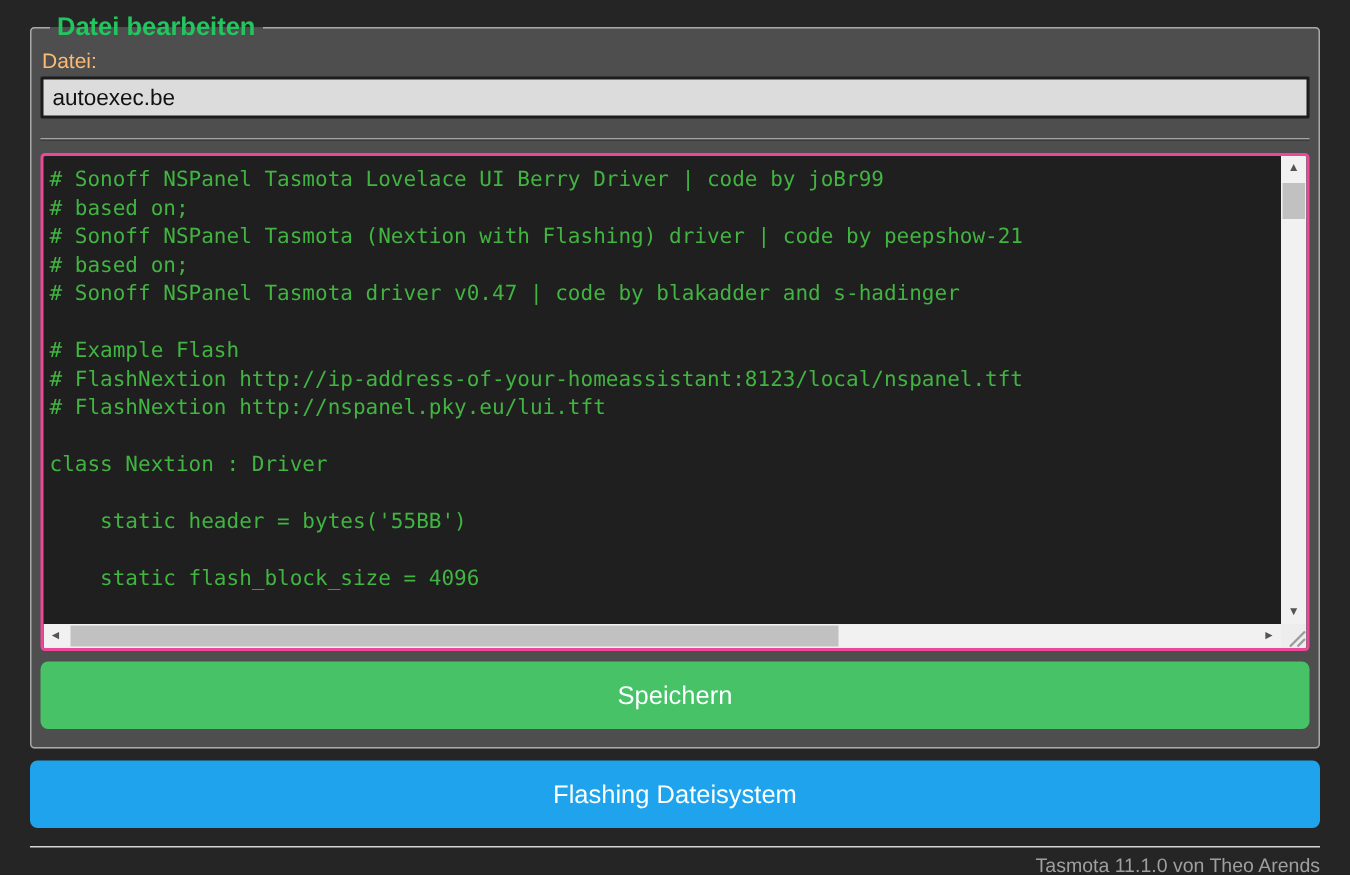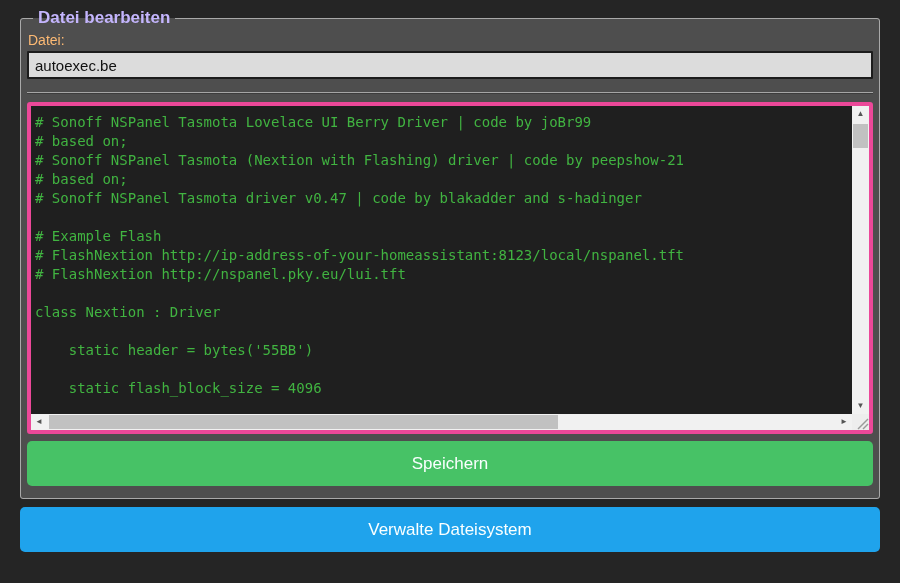--- a/index.html
+++ b/index.html
@@ -17,21 +17,21 @@
   fieldset.editor-box {
     margin: 0;
     padding: 3px 6px 12px 6px;
     background: #4e4e4e;
     border: 1px solid #a9a9a9;
     border-radius: 3px;
   }
   legend.editor-legend {
     font-size: 17px;
     font-weight: bold;
-    color: #c4b5fd;
+    color: #22c55e;
     padding: 0 5px;
     margin-left: 6px;
   }
   .file-label {
     color: #fdba74;
     font-size: 14px;
     margin: 1px 0 3px 1px;
   }
   .file-input {
     display: block;
@@ -50,21 +50,21 @@
     border: 0;
     border-top: 1px solid #a5a5a5;
     border-bottom: 1px solid #3c3c3c;
     margin: 13px 0 8px 0;
   }
   .code-area {
     position: relative;
     box-sizing: border-box;
     height: 332px;
     background: #1f1f1f;
-    border: 4px solid #ec4899;
+    border: 2px solid #ec4899;
     border-radius: 3px;
     overflow: hidden;
   }
   .code-area pre {
     margin: 0;
     padding: 7px 4px 0 4px;
     font-family: "DejaVu Sans Mono", monospace;
     font-size: 14px;
     line-height: 19px;
     color: #41b441;
@@ -205,16 +205,20 @@
         <svg width="17" height="16" viewBox="0 0 17 16">
           <line x1="6" y1="15" x2="16" y2="5" stroke="#9a9a9a" stroke-width="1.5"></line>
           <line x1="11" y1="15" x2="16" y2="10" stroke="#9a9a9a" stroke-width="1.5"></line>
         </svg>
       </div>
     </div>
 
     <button class="btn btn-save">Speichern</button>
   </fieldset>
 
-  <button class="btn btn-manage">Verwalte Dateisystem</button>
-
+  <button class="btn btn-manage">Flashing Dateisystem</button>
+
+  <div class="footer">
+    <hr class="footer-divider">
+    <div class="footer-text">Tasmota 11.1.0 von Theo Arends</div>
+  </div>
 
 </div>
 
 </body></html>

